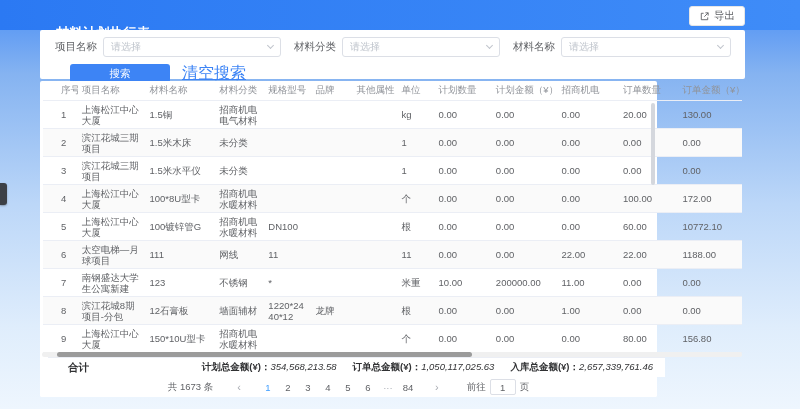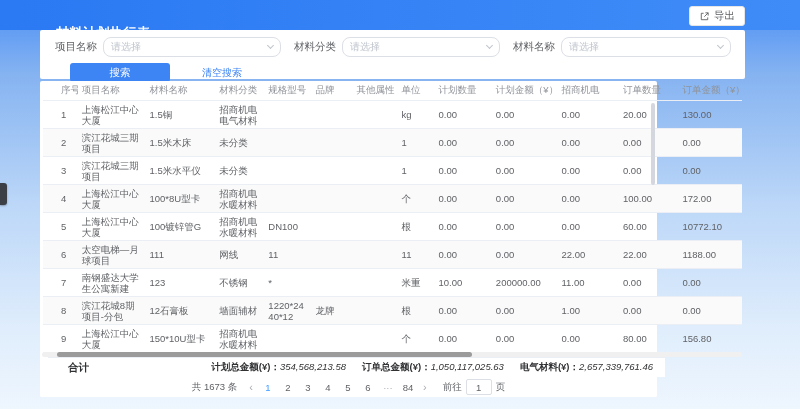--- a/index.html
+++ b/index.html
@@ -16,29 +16,29 @@
     border-radius:3px;display:flex;align-items:center;gap:4px;padding:0 9px;font-size:10.5px;color:#606266;cursor:pointer;}
   .export-btn svg{display:block;}
 
   .card{position:absolute;left:40px;background:#fff;border-radius:2px;}
   .card-filters{top:30px;width:705px;height:49px;}
   .card-table{top:81px;width:617px;height:316px;}
 
   .filters-row{display:flex;align-items:center;padding:7px 15px 0 15px;gap:13px;}
   .filter-group{display:flex;align-items:center;gap:6px;}
   .filter-label{font-size:10.5px;color:#606266;white-space:nowrap;}
-  .select{height:20px;border:1px solid #dcdfe6;border-radius:8px;display:flex;align-items:center;
+  .select{height:20px;border:1px solid #dcdfe6;border-radius:3px;display:flex;align-items:center;
     justify-content:space-between;padding:0 7px;font-size:10px;color:#bfc4cc;background:#fff;cursor:pointer;}
   .sel-1{width:178px;}.sel-2{width:158px;}.sel-3{width:170px;}
   .chev{width:5px;height:5px;border-right:1px solid #c0c4cc;border-bottom:1px solid #c0c4cc;
     transform:rotate(45deg);margin-top:-3px;flex:0 0 auto;}
-  .actions-row{display:flex;align-items:center;gap:32px;padding:6px 0 0 30px;}
+  .actions-row{display:flex;align-items:center;gap:12px;padding:6px 0 0 30px;}
   .search-btn{width:100px;height:19px;background:#3d84f5;color:#fff;font-size:10.5px;border:none;
     border-radius:3px;display:flex;align-items:center;justify-content:center;cursor:pointer;}
-  .clear-link{font-size:10px;color:#3d84f5;cursor:pointer;}
+  .clear-link{font-size:16px;color:#3d84f5;cursor:pointer;text-decoration:underline;}
 
   table{width:699px;margin-left:3px;border-collapse:collapse;table-layout:fixed;}
   th{font-size:9.5px;color:#909399;font-weight:normal;text-align:left;padding:3px 4px;
     border-bottom:1px solid #ebeef5;white-space:nowrap;overflow:hidden;height:19px;}
   td{font-size:9.5px;color:#606266;padding:2px 4px;border-bottom:1px solid #ebeef5;line-height:11px;
     vertical-align:middle;white-space:pre-line;overflow-wrap:anywhere;height:28px;overflow:hidden;}
   th:first-child,td:first-child{padding-left:18px;}
   th:nth-child(1){width:34px;} th:nth-child(2){width:66px;} th:nth-child(3){width:68px;}
   th:nth-child(4){width:48px;} th:nth-child(5){width:46px;} th:nth-child(6){width:40px;}
   th:nth-child(7){width:44px;} th:nth-child(8){width:36px;} th:nth-child(9){width:56px;}
@@ -52,21 +52,21 @@
 
   .totals-row{position:absolute;left:8px;top:276px;width:100%;height:20px;border-top:1px solid #ebeef5;
     display:flex;align-items:center;padding:0 12px 0 20px;font-size:9.5px;background:#fff;}
   .total-label{font-size:10.5px;font-weight:bold;color:#303133;}
   .totals-groups{margin-left:auto;display:flex;align-items:center;gap:16px;}
   .tg{display:flex;white-space:nowrap;color:#303133;}
   .tg .tg-label{font-weight:bold;}
   .tg .tg-value{font-weight:normal;font-style:italic;}
 
   .pagination{position:absolute;left:0;top:296px;width:100%;height:20px;display:flex;align-items:center;
-    justify-content:center;gap:6px;font-size:9.5px;color:#606266;background:#fff;border-radius:0 0 2px 2px;}
+    justify-content:center;gap:18px;font-size:9.5px;color:#606266;background:#fff;border-radius:0 0 2px 2px;}
   .pg-total{margin-right:4px;color:#606266;}
   .pg-arrow{color:#a8abb2;font-size:11px;cursor:pointer;padding:0 2px;line-height:1;}
   .page-btn{min-width:14px;height:14px;display:flex;align-items:center;justify-content:center;cursor:pointer;color:#606266;}
   .page-btn.active{color:#409eff;}
   .page-btn.ellipsis{color:#a8abb2;cursor:default;}
   .jump{display:flex;align-items:center;gap:4px;margin-left:8px;}
   .jump input{width:26px;height:16px;border:1px solid #dcdfe6;border-radius:2px;text-align:center;
     font-size:9.5px;color:#606266;font-family:inherit;}
 
   .side-handle{position:absolute;left:0;top:183px;width:7px;height:22px;background:#3c4046;
@@ -291,21 +291,21 @@
     <div class="totals-groups">
       <span class="tg">
         <span class="tg-label">计划总金额(¥)：</span>
         <span class="tg-value">354,568,213.58</span>
       </span>
       <span class="tg">
         <span class="tg-label">订单总金额(¥)：</span>
         <span class="tg-value">1,050,117,025.63</span>
       </span>
       <span class="tg">
-        <span class="tg-label">电气材料(¥)：</span>
+        <span class="tg-label">入库总金额(¥)：</span>
         <span class="tg-value">2,657,339,761.46</span>
       </span>
     </div>
   </div>
 
   <div class="pagination">
     <span class="pg-total">共 1673 条</span>
     <span class="pg-arrow">‹</span>
     <span id="page-list" style="display:flex;align-items:center;gap:6px;">
         <span class="page-btn active">1</span>

